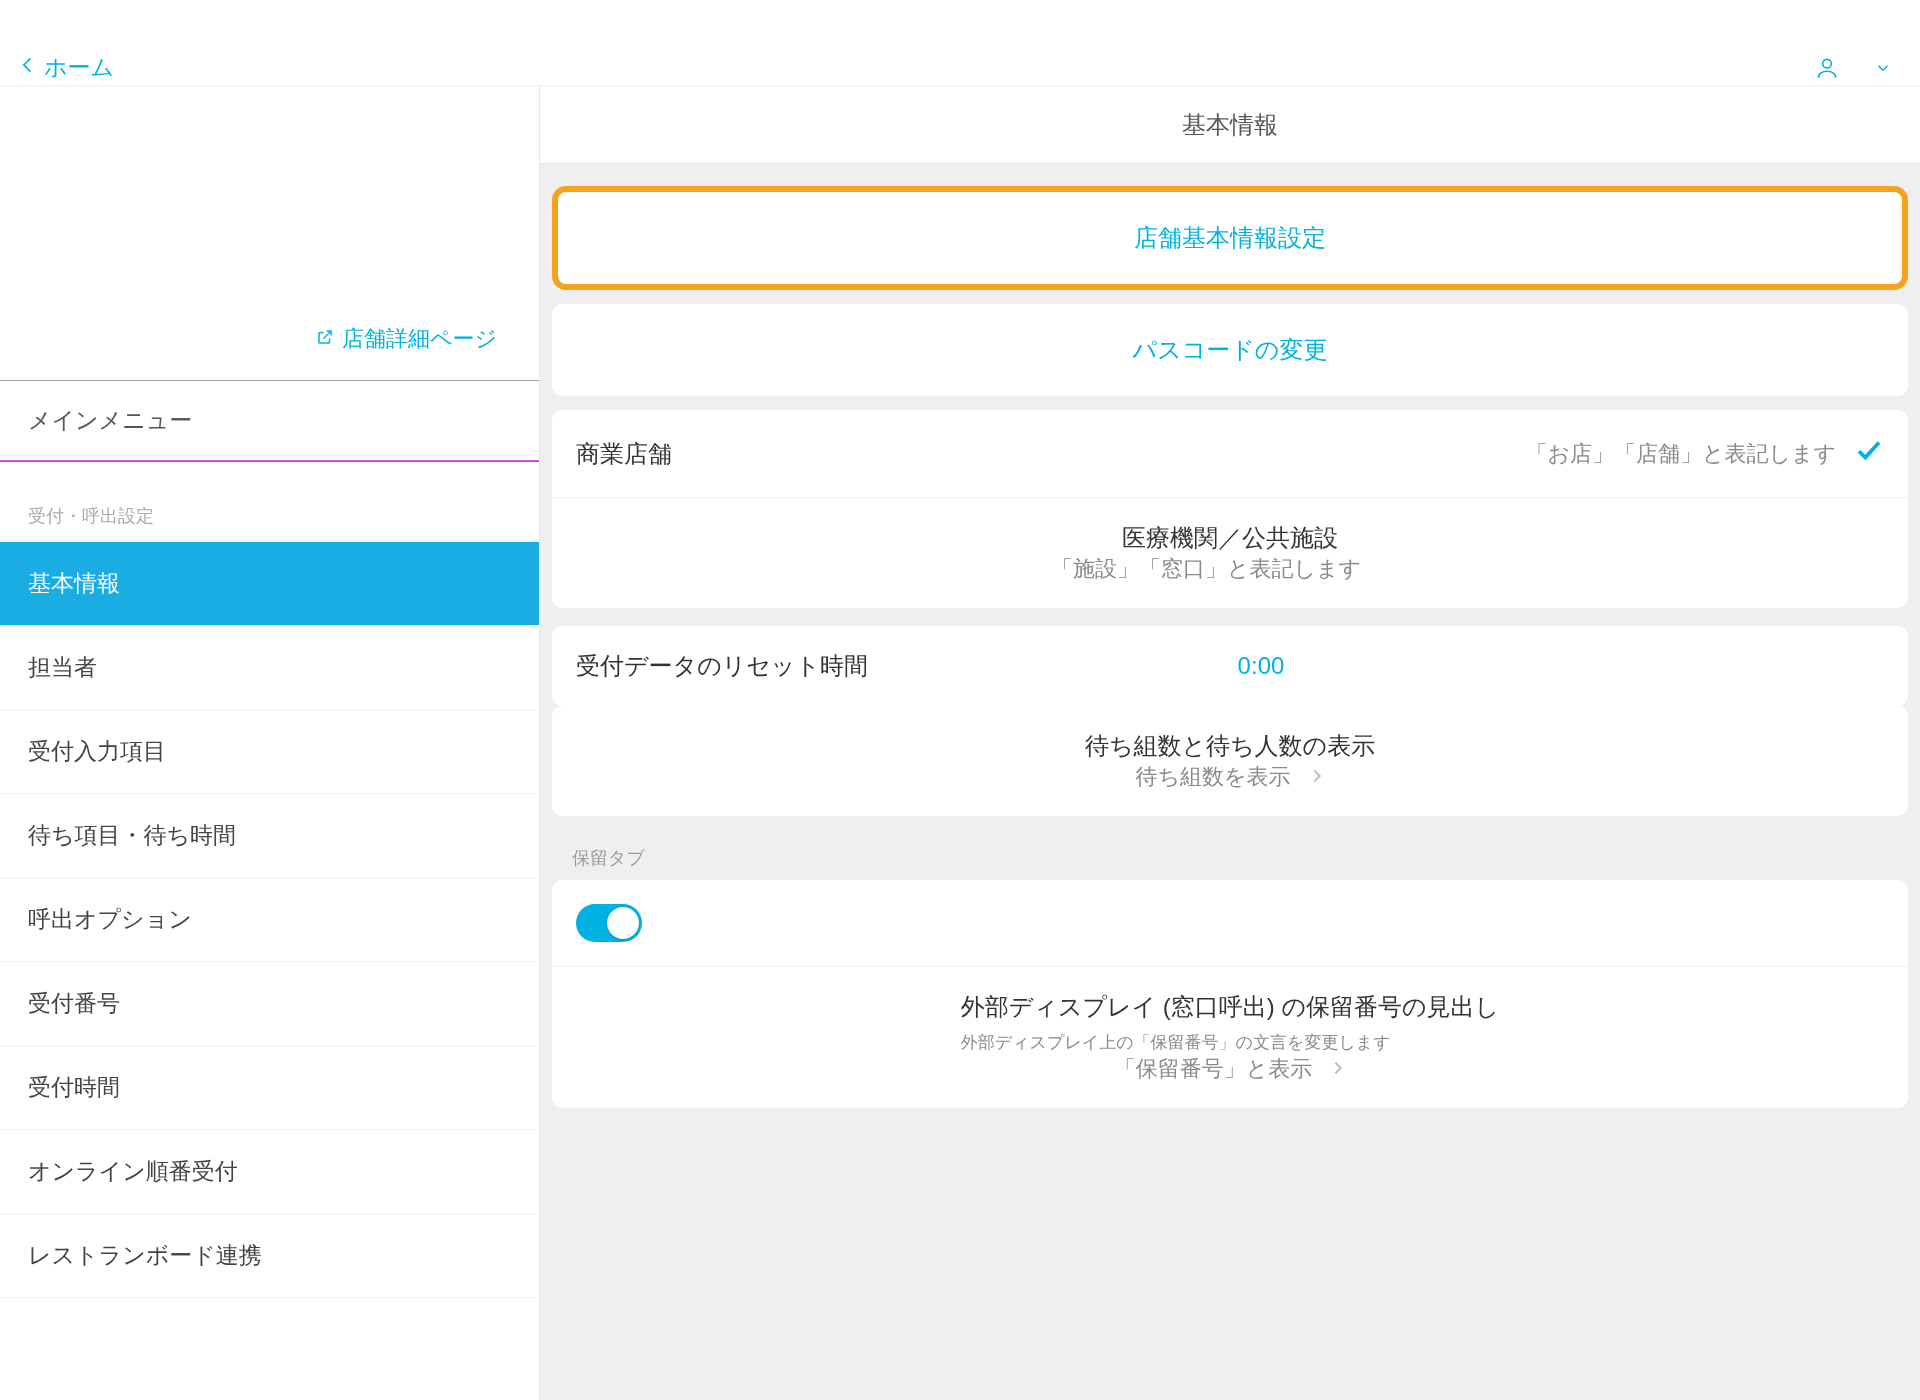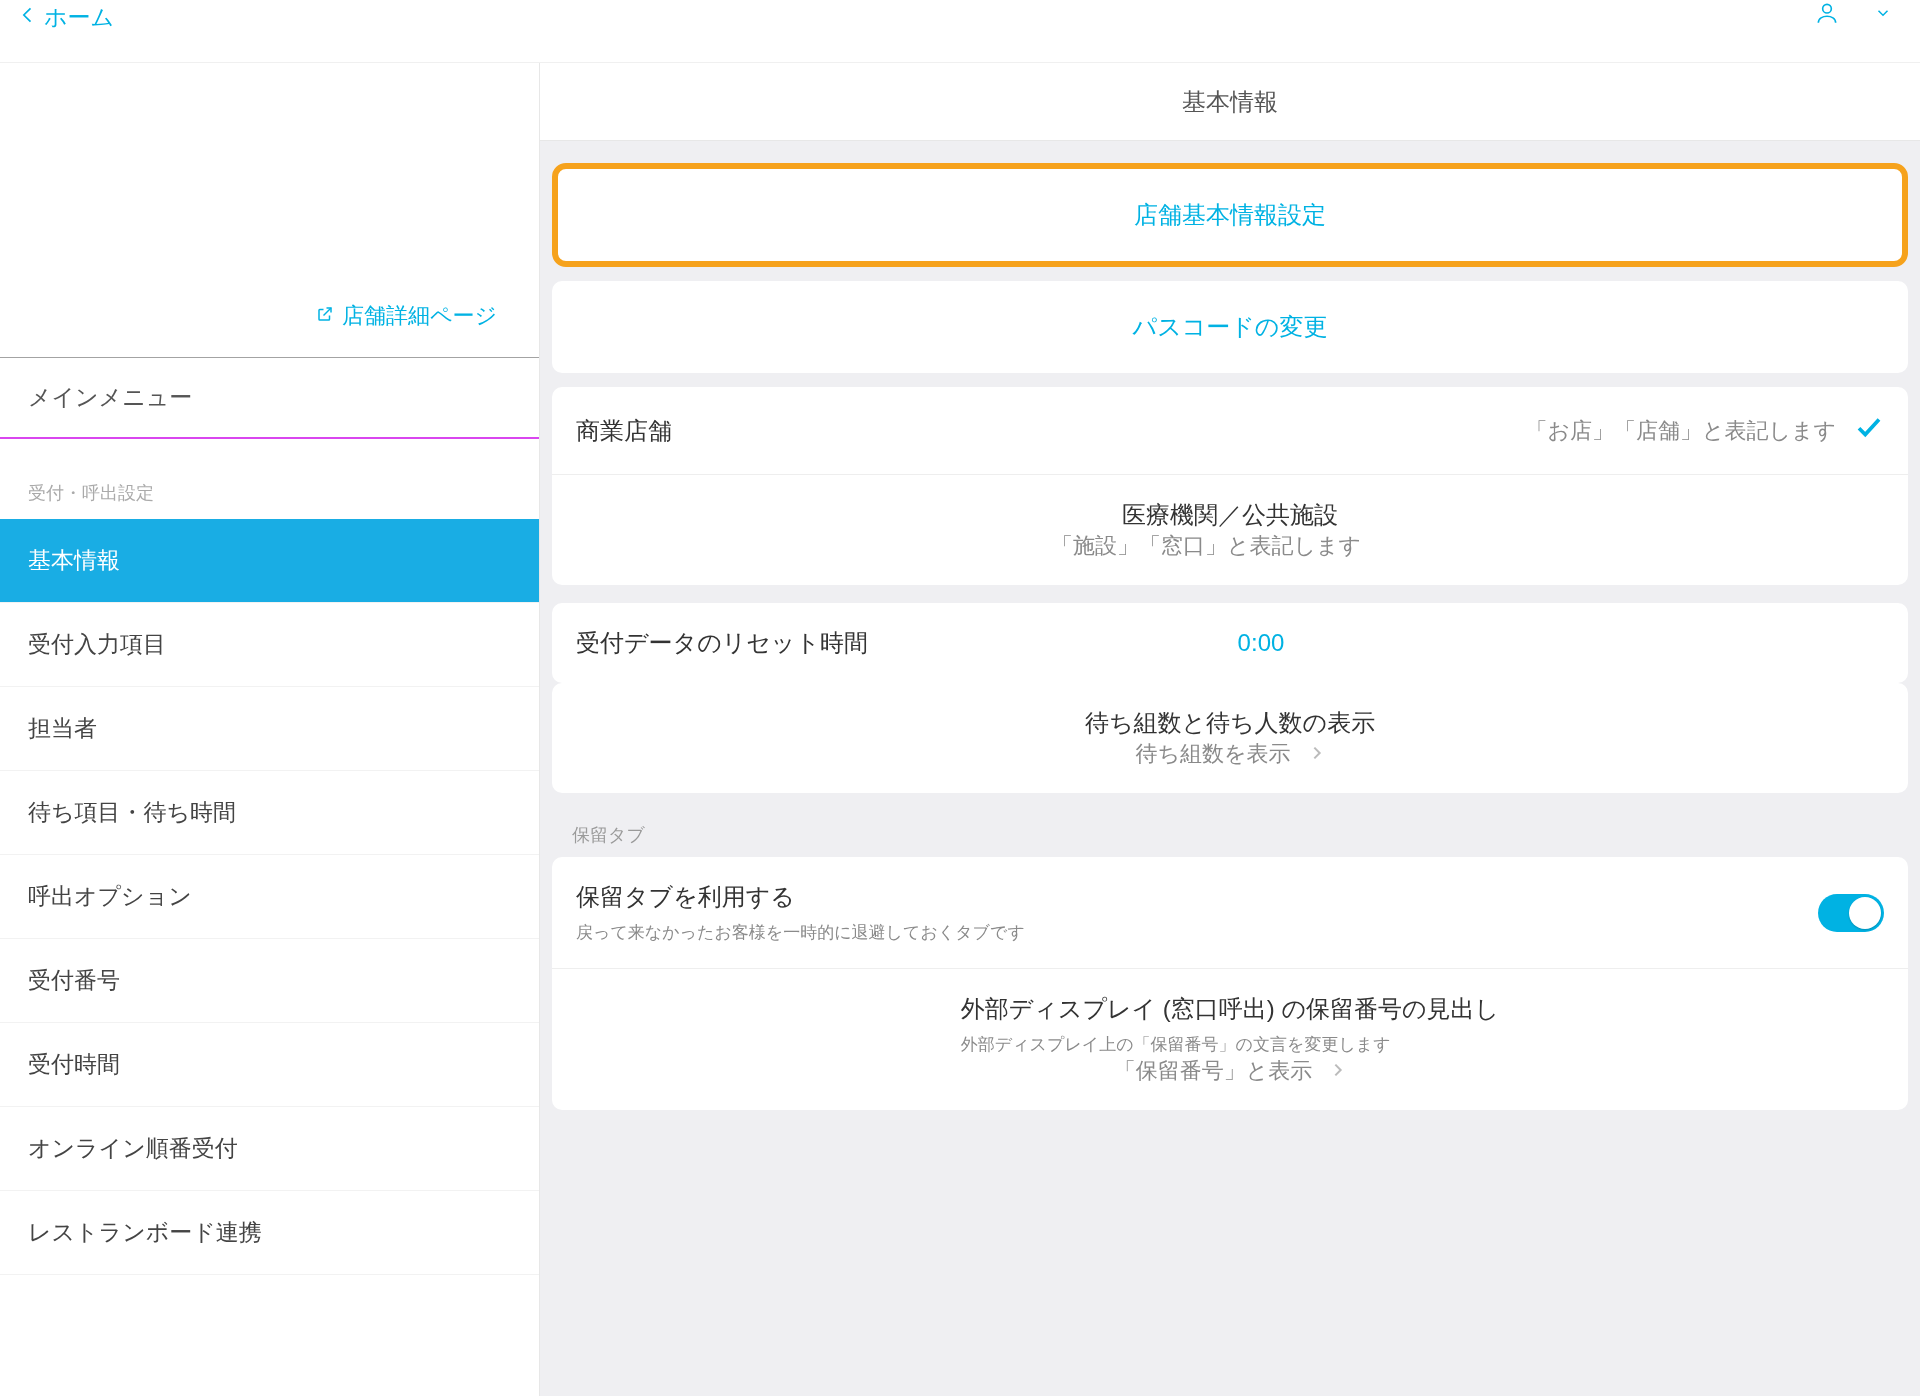--- a/index.html
+++ b/index.html
@@ -1,19 +1,19 @@
 <!DOCTYPE html>
 <html><head>
   <meta charset="utf-8">
   <style>
     * { box-sizing: border-box; margin: 0; padding: 0; }
     html, body { height: 100%; font-family: -apple-system, "Hiragino Sans", "Hiragino Kaku Gothic ProN", sans-serif; background: #fff; color: #333; }
 
     
-    .topbar { height: 63px; display: flex; align-items: flex-start; justify-content: space-between; padding: 0 28px 0 18px; border-bottom: 1px solid #f0f0f0; }
+    .topbar { height: 86px; display: flex; align-items: flex-end; justify-content: space-between; padding: 0 28px 0 18px; border-bottom: 1px solid #f0f0f0; }
     .topbar-left { display: flex; align-items: center; gap: 6px; cursor: pointer; }
     .topbar-left .back-ch { color: #00B2E3; font-size: 30px; font-weight: 300; line-height: 1; }
     .topbar-left .home-label { color: #00B2E3; font-size: 23px; }
     .topbar-right { display: flex; align-items: center; gap: 34px; }
     .icon-user svg { width: 26px; height: 26px; stroke: #00B2E3; fill: none; stroke-width: 1.5; }
     .icon-chevdown svg { width: 18px; height: 18px; stroke: #00B2E3; fill: none; stroke-width: 2; }
 
     
     .body-wrap { display: flex; height: calc(100% - 67px); overflow: hidden; }
     .sidebar { width: 540px; min-width: 540px; border-right: 1px solid #e7e7e7; background: #fff; display: flex; flex-direction: column; overflow-y: auto; }
@@ -100,22 +100,22 @@
         </span>
         <span>店舗詳細ページ</span>
       </div>
     </div>
 
     <div class="menu-header">メインメニュー</div>
     <div class="section-label">受付・呼出設定</div>
 
     <ul class="menu-list">
       <li class="menu-item active">基本情報</li>
+      <li class="menu-item">担当者</li>
       <li class="menu-item">受付入力項目</li>
-      <li class="menu-item">担当者</li>
       <li class="menu-item">待ち項目・待ち時間</li>
       <li class="menu-item">呼出オプション</li>
       <li class="menu-item">受付番号</li>
       <li class="menu-item">受付時間</li>
       <li class="menu-item">オンライン順番受付</li>
       <li class="menu-item">レストランボード連携</li>
     </ul>
   </div>
 
   <div class="main">
@@ -175,24 +175,20 @@
                   <polyline points="8 4 16 12 8 20"></polyline>
                 </svg>
             </span>
           </div>
         </div>
       </div>
 
       <div class="group-label">保留タブ</div>
       <div class="group">
         <div class="row">
-          <div class="row-left">
-            <div class="row-title">保留タブを利用する</div>
-            <div class="row-sub">戻って来なかったお客様を一時的に退避しておくタブです</div>
-          </div>
           <div class="row-right">
             <div class="toggle">
               <div class="knob"></div>
             </div>
           </div>
         </div>
         <div class="row">
           <div class="row-left">
             <div class="row-title">外部ディスプレイ (窓口呼出) の保留番号の見出し</div>
             <div class="row-sub">外部ディスプレイ上の「保留番号」の文言を変更します</div>

